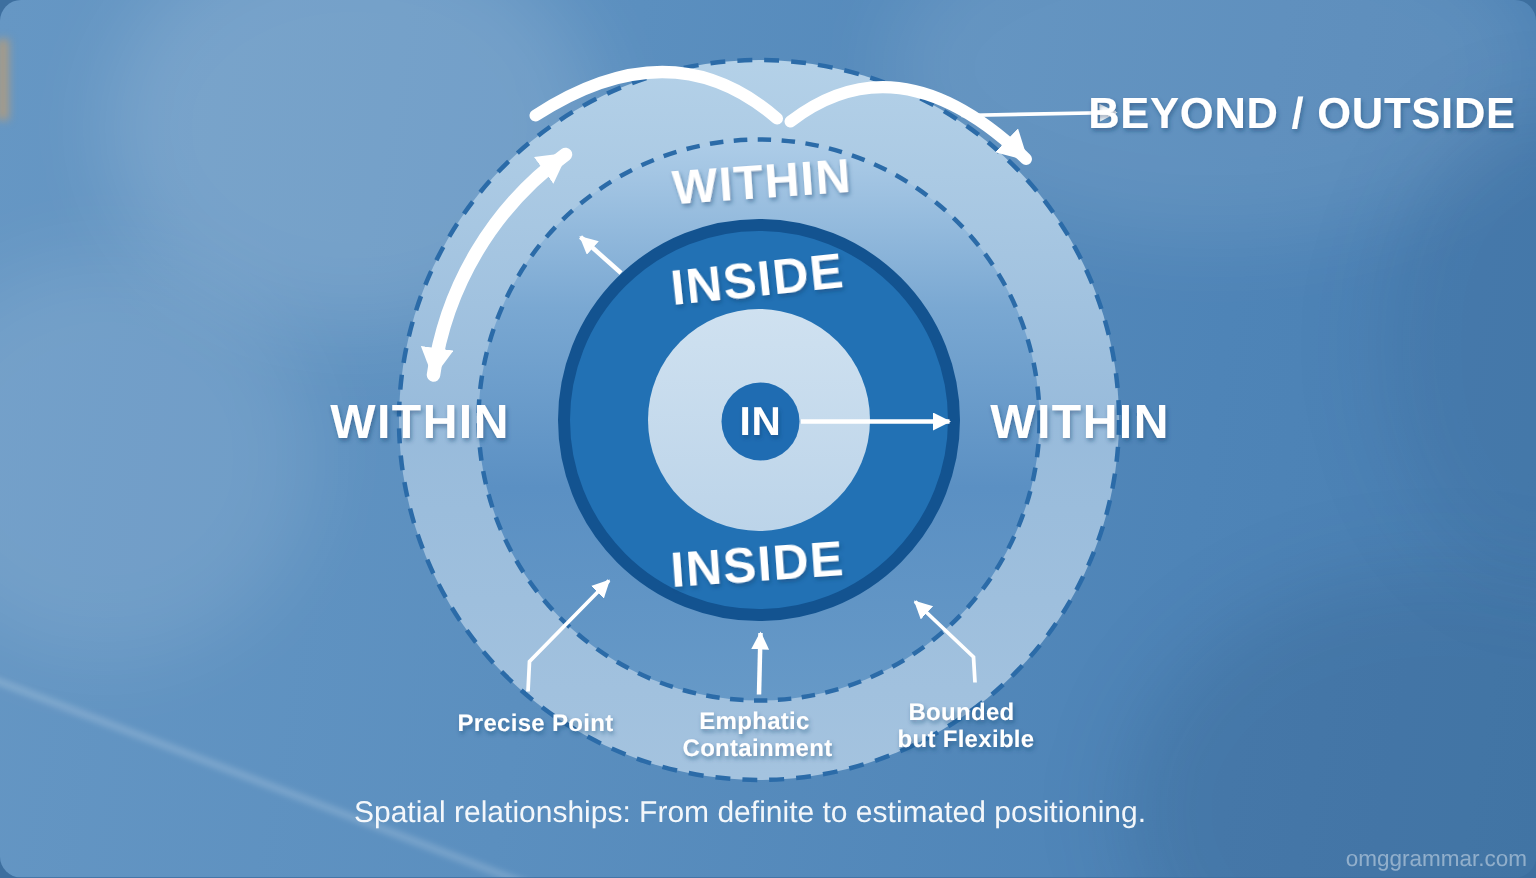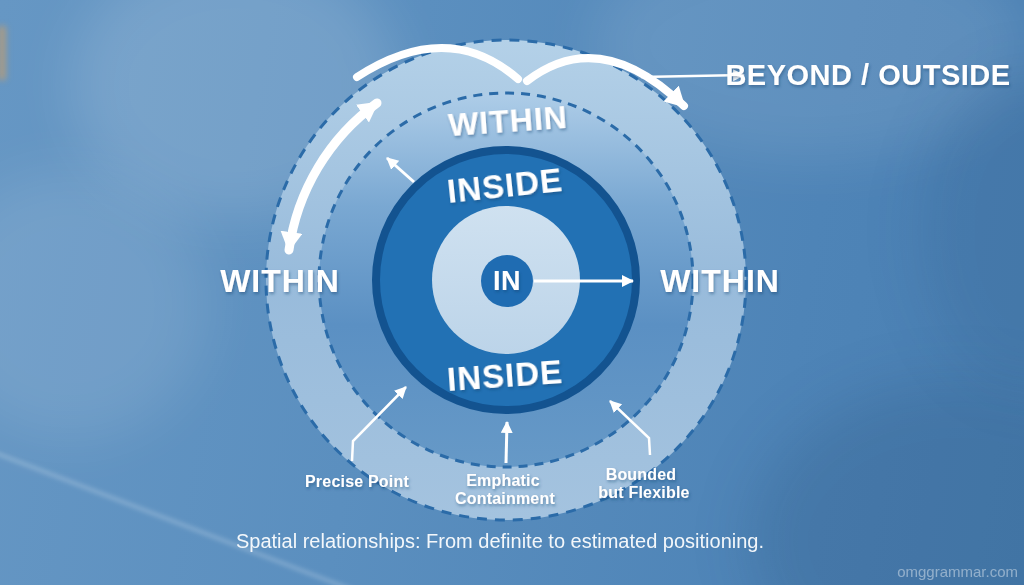--- a/index.html
+++ b/index.html
@@ -1,19 +1,20 @@
 <!DOCTYPE html>
 <html><head>
 <meta charset="utf-8">
 <style>
   html,body{margin:0;padding:0;background:#3d6f9f;}
   .stage{
     position:relative;width:1024px;height:585px;overflow:hidden;
     background:linear-gradient(100deg,#6697c4 0%,#5b8fbf 38%,#4e84b7 76%,#497fb2 100%);
     font-family:"Liberation Sans",sans-serif;
+    border-radius:14px;
   }
   .blob{position:absolute;border-radius:50%;filter:blur(28px);}
   .blob.b1{left:70px;top:-50px;width:330px;height:270px;background:rgba(255,255,255,.14);}
   .blob.b2{left:-70px;top:170px;width:280px;height:270px;background:rgba(255,255,255,.10);}
   .blob.b3{left:590px;top:-70px;width:440px;height:230px;background:rgba(255,255,255,.10);}
   .blob.b4{left:750px;top:380px;width:420px;height:320px;background:rgba(18,48,88,.14);}
   .blob.b5{left:920px;top:70px;width:220px;height:320px;background:rgba(22,52,92,.10);}
   .streak{position:absolute;left:-20px;top:445px;width:400px;height:4px;background:rgba(255,255,255,.22);
     transform:rotate(21deg);transform-origin:left center;filter:blur(2px);}
   .warm{position:absolute;left:-2px;top:26px;width:8px;height:54px;background:rgba(214,158,94,.6);filter:blur(3px);}

